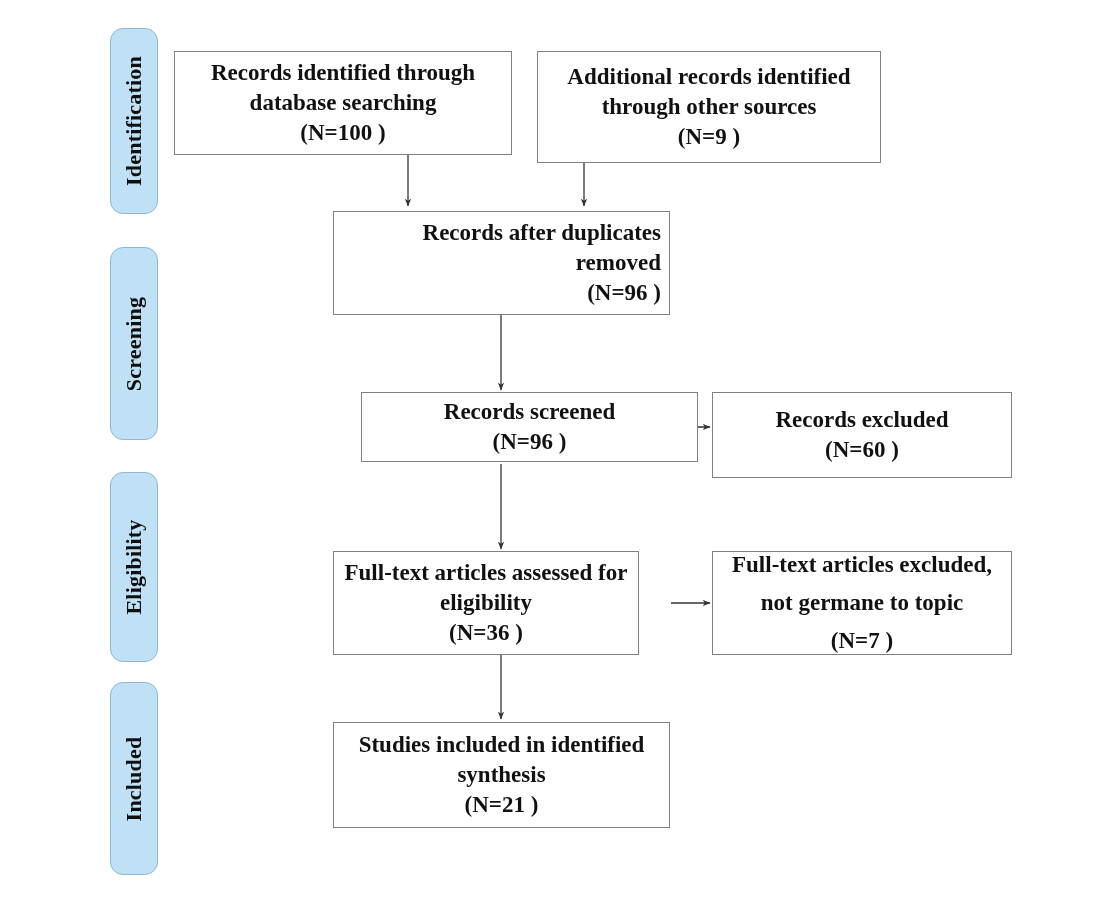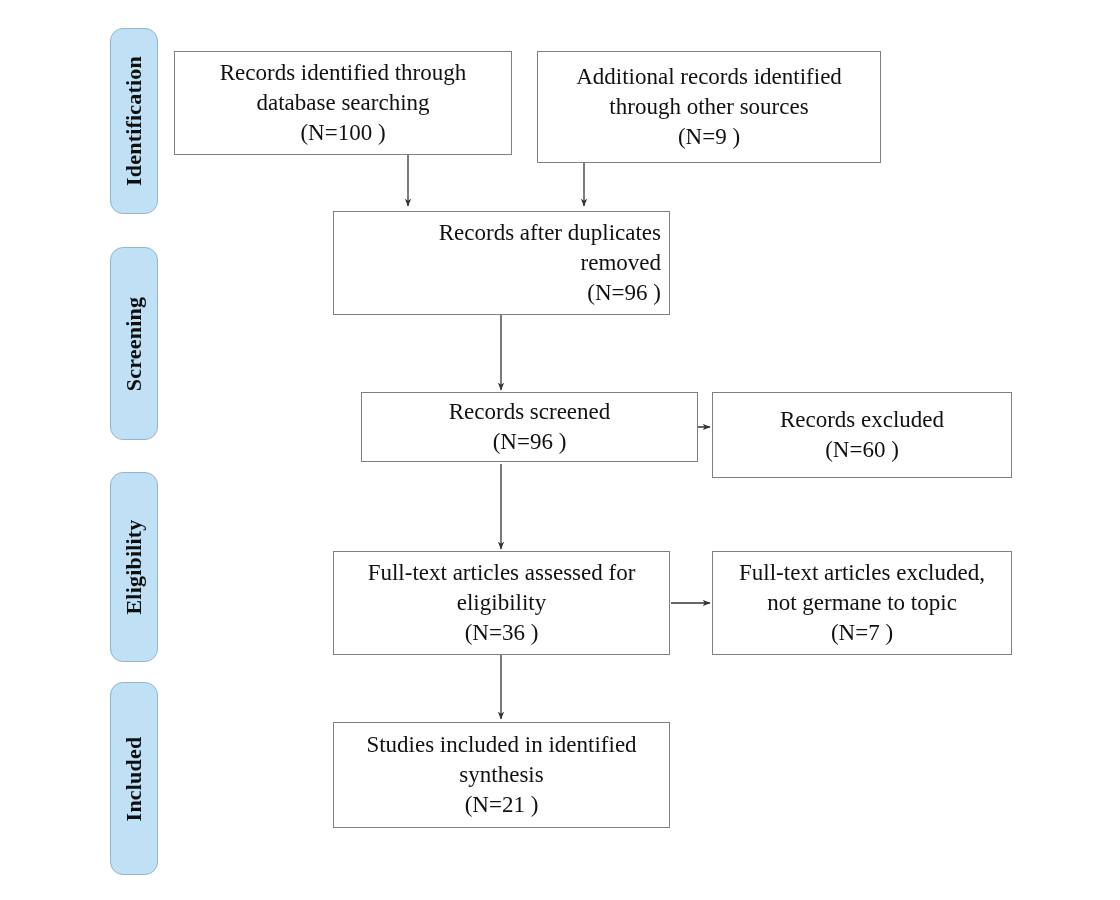--- a/index.html
+++ b/index.html
@@ -58,20 +58,21 @@
     position: absolute;
     box-sizing: border-box;
     background: #ffffff;
     border: 1.4px solid #808080;
     display: flex;
     flex-direction: column;
     align-items: center;
     justify-content: center;
     text-align: center;
     padding: 2px 8px;
+    font-weight: bold;
   }
   .flow-box .line {
     display: block;
     font-size: 23px;
     line-height: 1.30;
     white-space: nowrap;
     color: #111111;
   }
 </style>
 </head>
@@ -152,27 +153,27 @@
   <div class="flow-box" style="left:333px; top:392px; width:337px; height:70px;margin-left:28px;">
     <span class="line">Records screened</span>
     <span class="line">(N=96 )</span>
   </div>
 
   <div class="flow-box" style="left:712px; top:392px; width:300px; height:86px;">
     <span class="line">Records excluded</span>
     <span class="line">(N=60 )</span>
   </div>
 
-  <div class="flow-box" style="left:333px; top:551px; width:337px; height:104px;">
+  <div class="flow-box" style="left:333px; top:551px; width:306px; height:104px;">
     <span class="line">Full-text articles assessed for</span>
     <span class="line">eligibility</span>
     <span class="line">(N=36 )</span>
   </div>
 
-  <div class="flow-box" style="left:712px; top:551px; width:300px; height:104px;">
+  <div class="flow-box" style="left:712px; top:551px; width:300px; height:104px;gap:8px;">
     <span class="line">Full-text articles excluded,</span>
     <span class="line">not germane to topic</span>
     <span class="line">(N=7 )</span>
   </div>
 
   <div class="flow-box" style="left:333px; top:722px; width:337px; height:106px;">
     <span class="line">Studies included in identified</span>
     <span class="line">synthesis</span>
     <span class="line">(N=21 )</span>
   </div>

